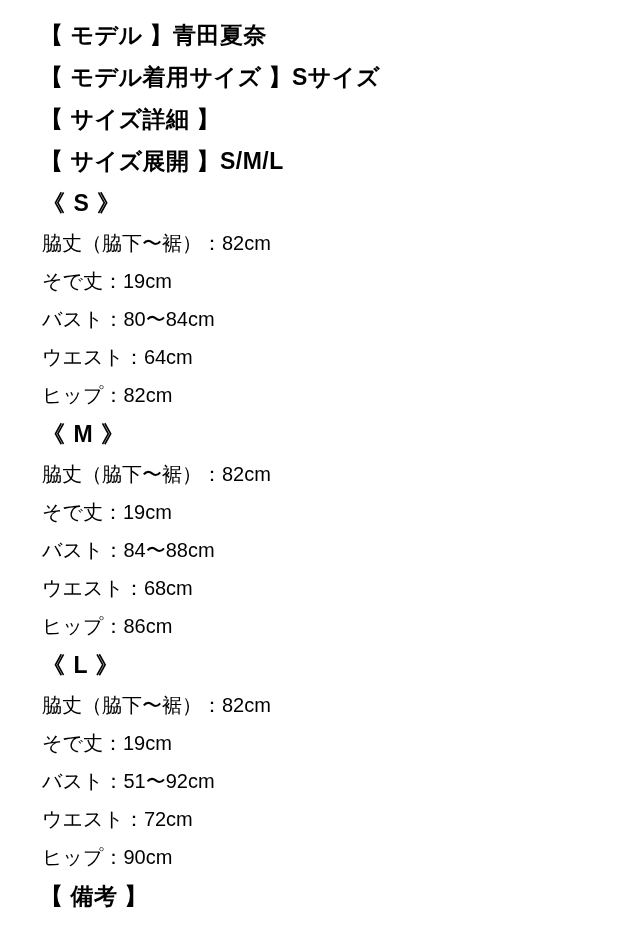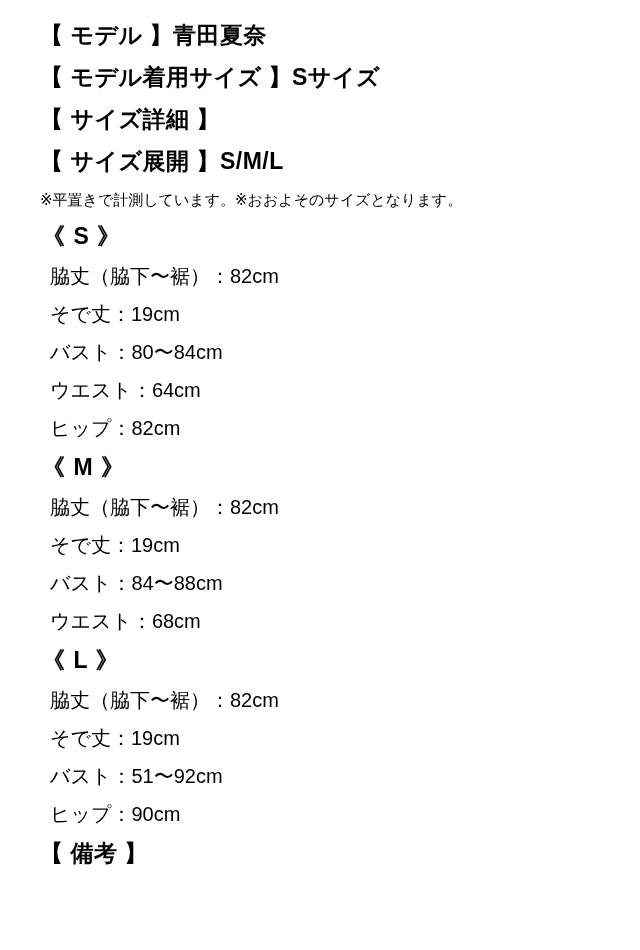--- a/index.html
+++ b/index.html
@@ -39,21 +39,21 @@
     font-size: 23px;
     font-weight: bold;
     line-height: 1.0;
     margin: 0 0 18px 2px;
     letter-spacing: 1px;
     white-space: nowrap;
   }
   .meas {
     font-size: 20px;
     line-height: 1.0;
-    margin: 0 0 18px 10px;
+    margin: 0 0 18px 2px;
     white-space: nowrap;
   }
   .block {
     margin: 0;
     padding: 0;
   }
   .heading-remark {
     font-size: 23px;
     font-weight: bold;
     letter-spacing: 0.5px;
@@ -65,44 +65,45 @@
 </head>
 <body>
 
 <div class="page">
 
   <div class="heading">【 モデル 】青田夏奈</div>
   <div class="heading">【 モデル着用サイズ 】Sサイズ</div>
   <div class="heading">【 サイズ詳細 】</div>
   <div class="heading">【 サイズ展開 】S/M/L</div>
 
-  <div class="note">※平置きで計測しています。※おおよそのサイズとなります。</div>
 
   <div class="block">
     <div class="size-title">《 S 》</div>
     <div class="meas">脇丈（脇下〜裾）：82cm</div>
     <div class="meas">そで丈：19cm</div>
     <div class="meas">バスト：80〜84cm</div>
     <div class="meas">ウエスト：64cm</div>
     <div class="meas">ヒップ：82cm</div>
   </div>
 
   <div class="block">
     <div class="size-title">《 M 》</div>
     <div class="meas">脇丈（脇下〜裾）：82cm</div>
     <div class="meas">そで丈：19cm</div>
     <div class="meas">バスト：84〜88cm</div>
     <div class="meas">ウエスト：68cm</div>
+    <div class="meas">ヒップ：86cm</div>
   </div>
 
   <div class="block">
     <div class="size-title">《 L 》</div>
     <div class="meas">脇丈（脇下〜裾）：82cm</div>
     <div class="meas">そで丈：19cm</div>
     <div class="meas">バスト：51〜92cm</div>
+    <div class="meas">ウエスト：72cm</div>
     <div class="meas">ヒップ：90cm</div>
   </div>
 
   <div class="block">
     <div class="heading-remark">【 備考 】</div>
 
   </div>
 
 </div>
 

